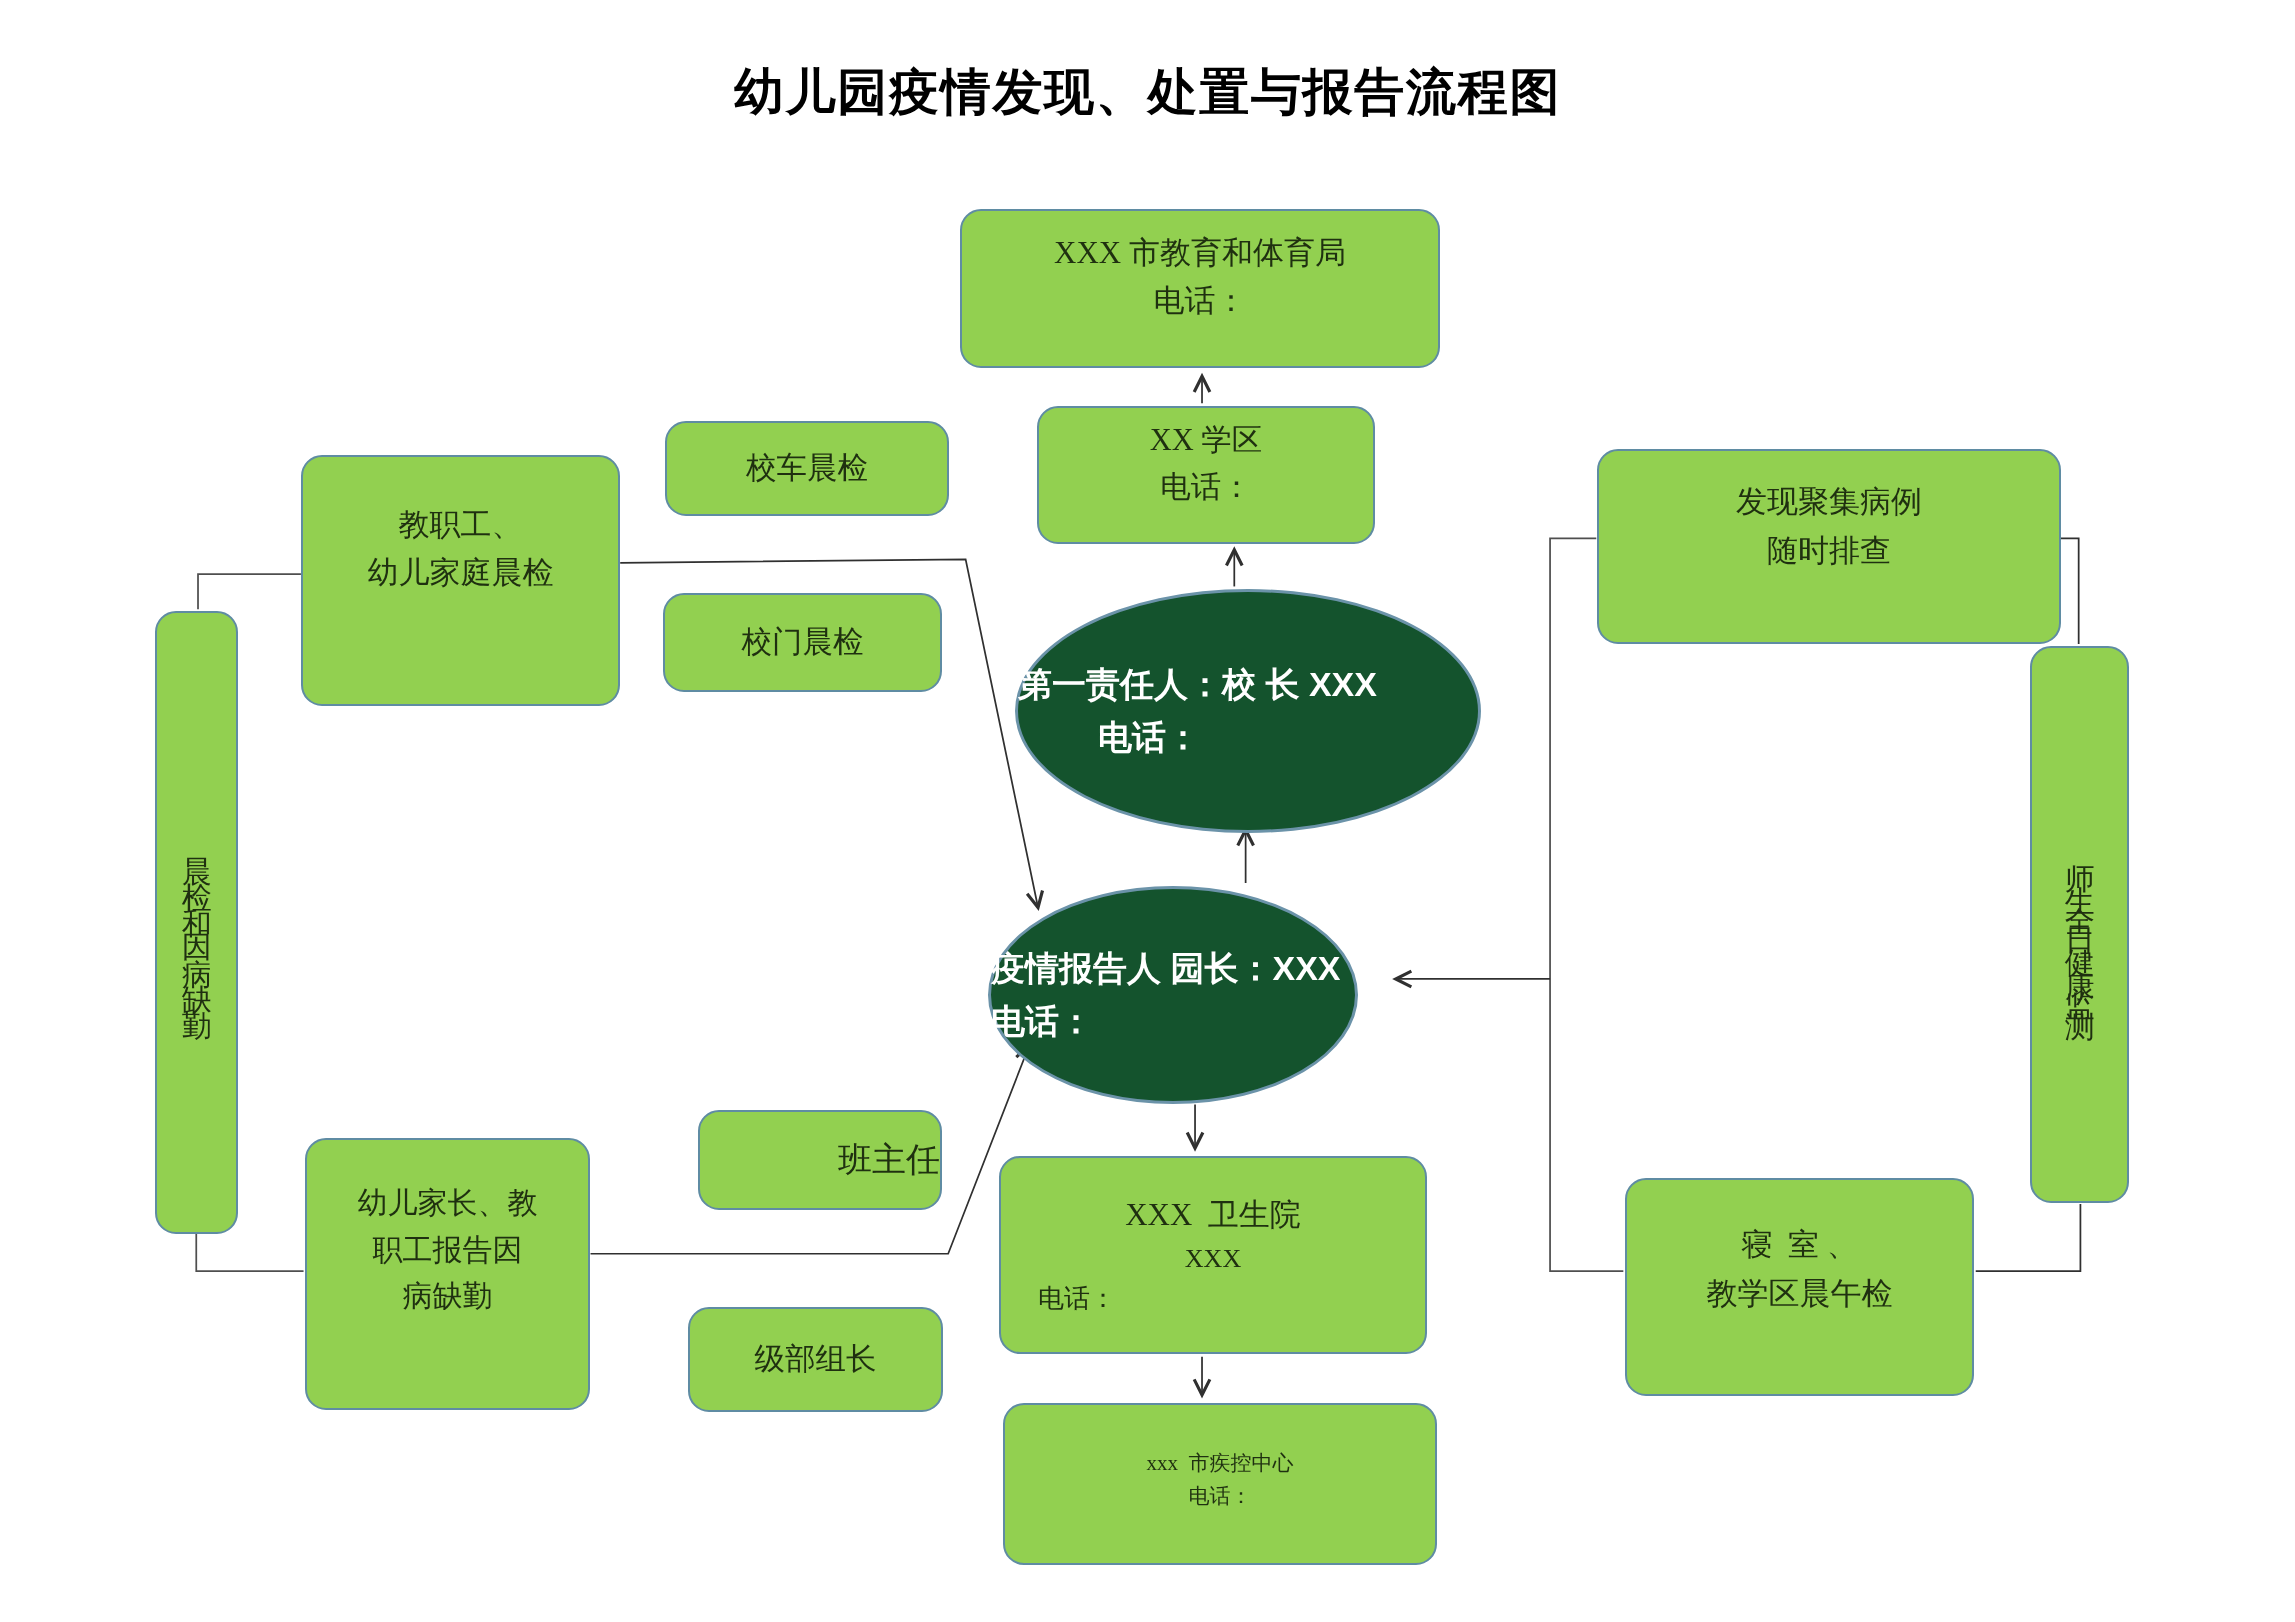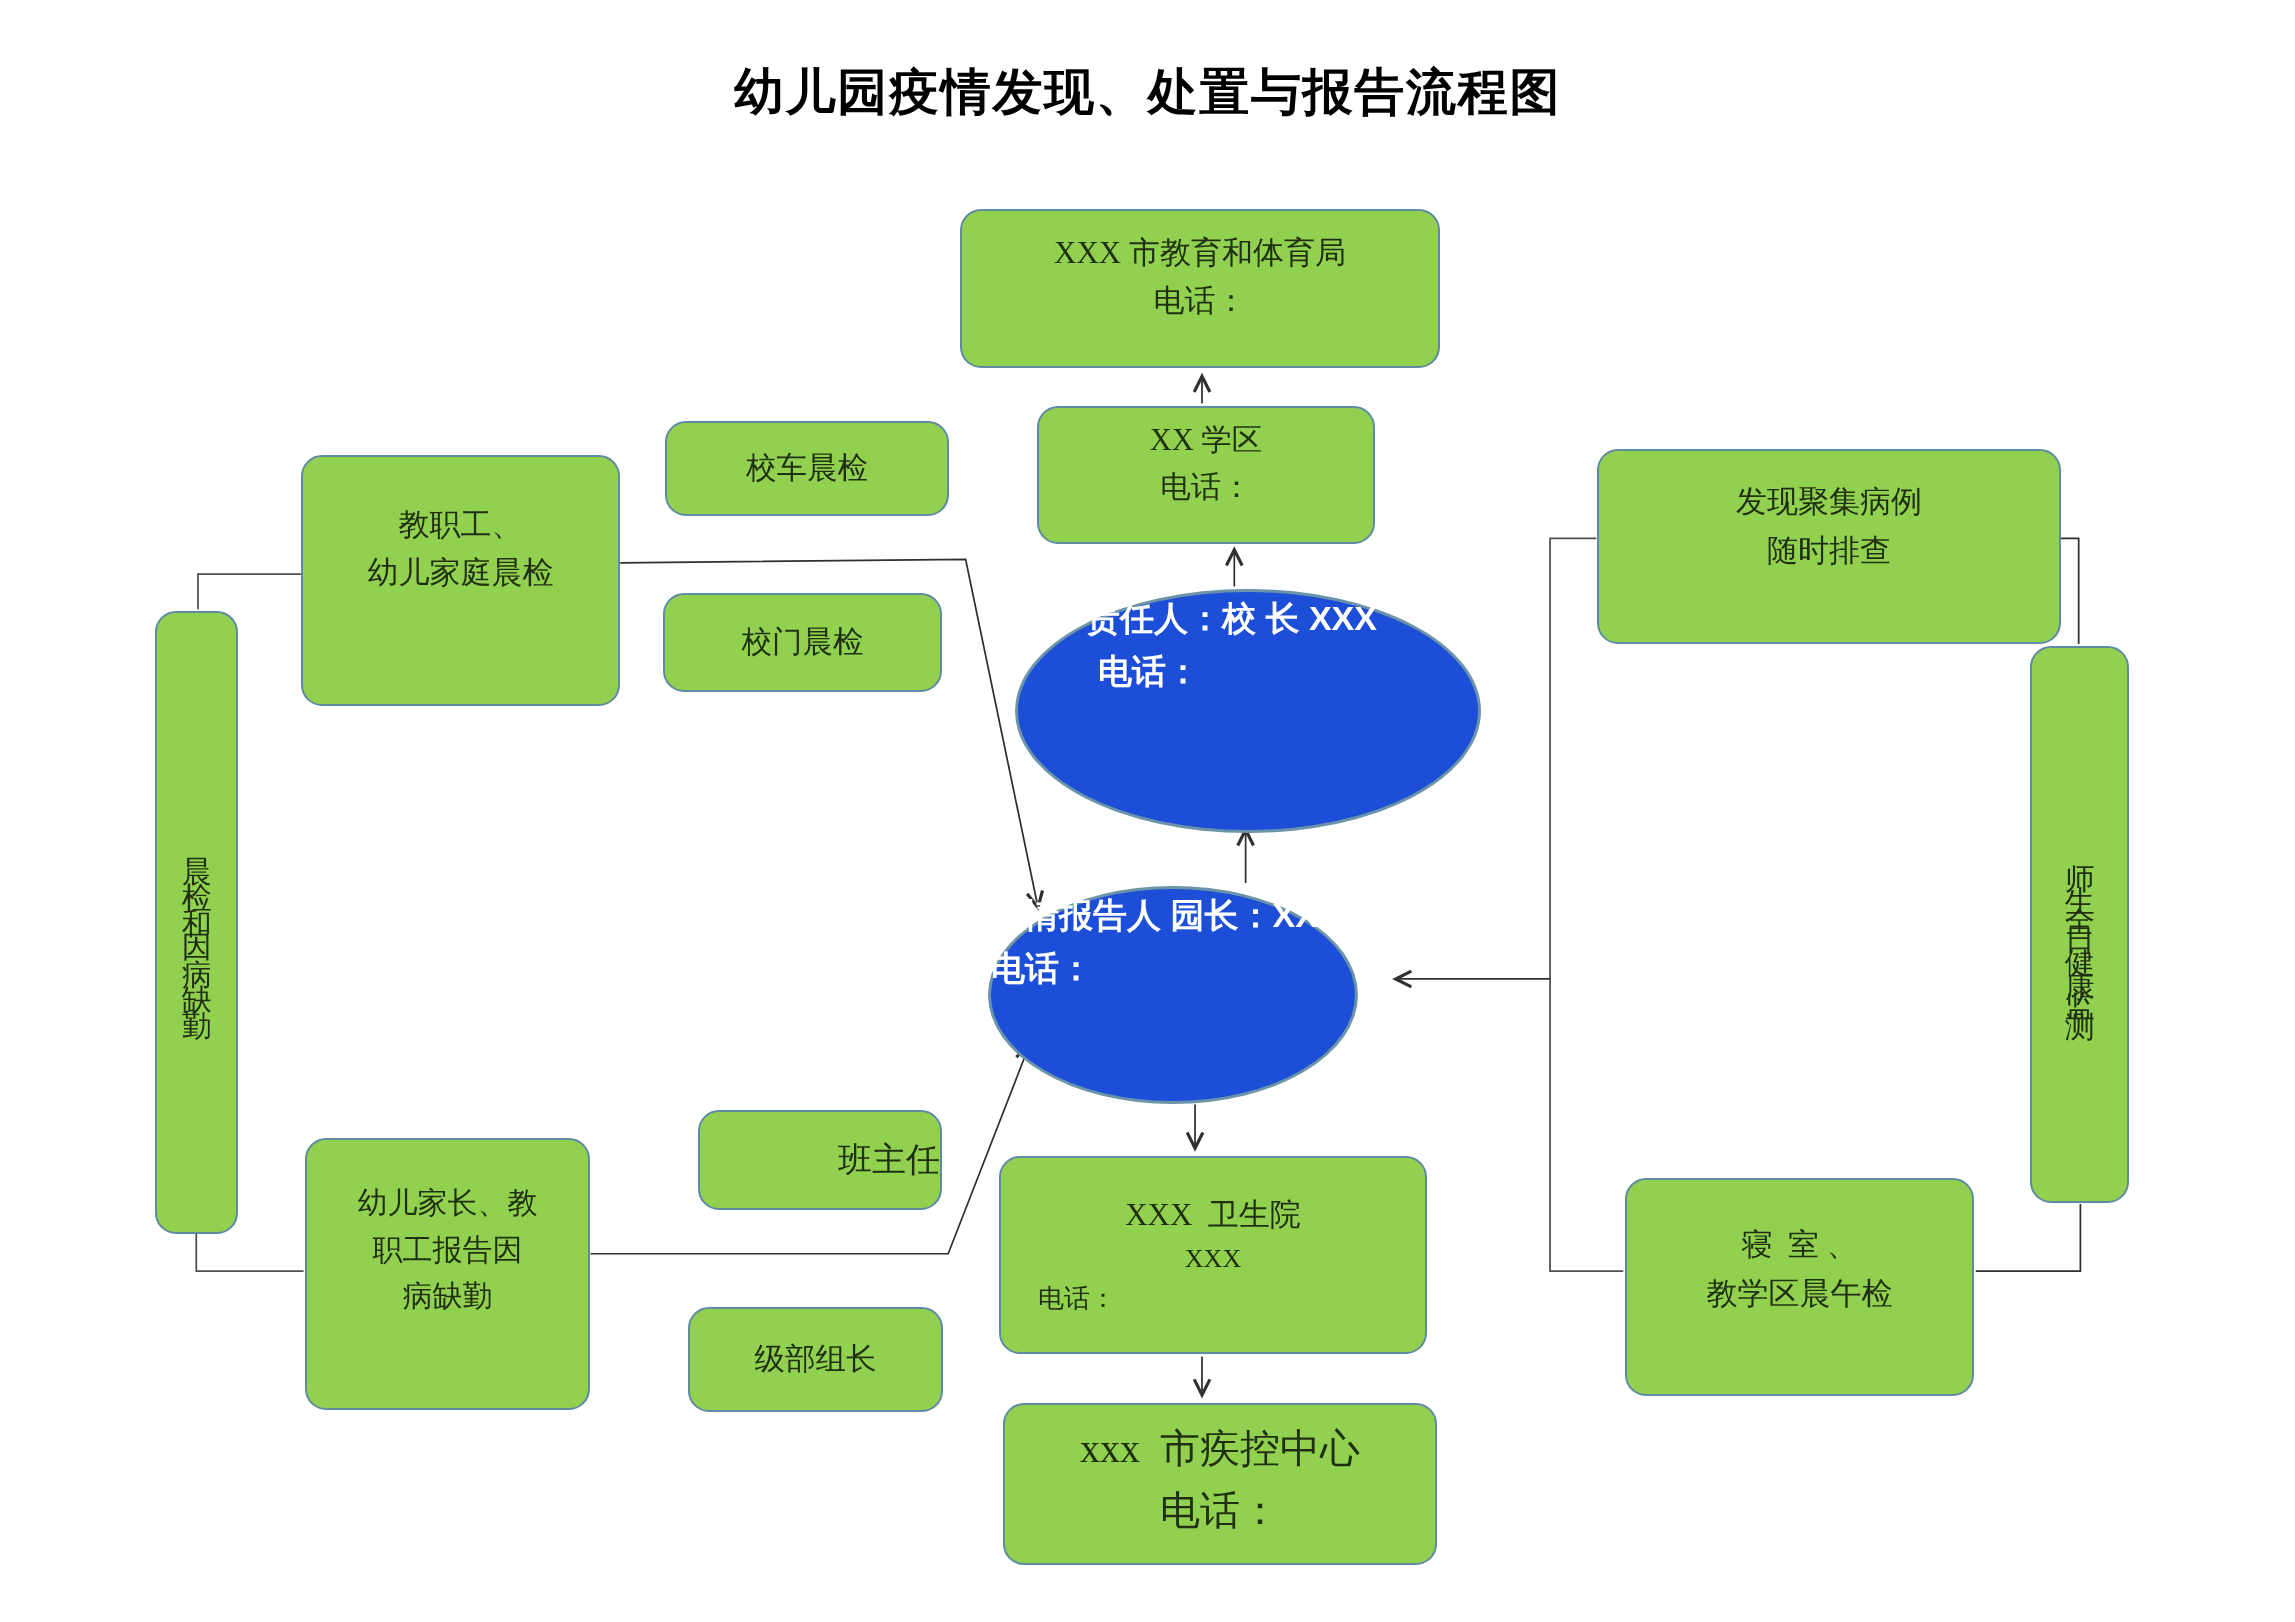--- a/index.html
+++ b/index.html
@@ -7,22 +7,22 @@
           font-family:"Liberation Serif","DejaVu Serif",serif;}
   #title{position:absolute;left:0;top:59px;width:2295px;text-align:center;
          font-family:"Liberation Sans","DejaVu Sans",sans-serif;
          font-weight:700;font-size:50px;letter-spacing:1.7px;color:#000000;}
   svg.wires{position:absolute;left:0;top:0;width:2295px;height:1623px;pointer-events:none;}
   .node{position:absolute;box-sizing:border-box;background:#92d050;border:2.6px solid #5f8ca3;
         border-radius:21px;display:flex;flex-direction:column;align-items:center;justify-content:center;
         color:#1f3010;font-size:31px;line-height:1.55;text-align:center;}
   .node .ln{display:block;white-space:pre;}
   .vert{writing-mode:vertical-rl;text-orientation:upright;}
-  .ellipse{position:absolute;box-sizing:border-box;background:#1d4ed8;border:3.5px solid #6b93a9;
-           border-radius:50%;display:flex;align-items:flex-start;justify-content:center;
+  .ellipse{position:absolute;box-sizing:border-box;background:#14532d;border:3.5px solid #6b93a9;
+           border-radius:50%;display:flex;align-items:center;justify-content:center;
            font-family:"Liberation Sans","DejaVu Sans",sans-serif;font-weight:700;
            color:#ffffff;font-size:34px;line-height:1.55;}
   .ellipse .block{text-align:left;}
   .indent{padding-left:80px;}
   .small{font-size:26px;}
   .leftline{align-self:flex-start;padding-left:37px;}
 </style>
 </head>
 <body>
 
@@ -93,21 +93,21 @@
   <div class="node" style="left:688px;top:1307px;width:255px;height:105px;font-size:30.5px;">
     <span class="ln">级部组长</span>
   </div>
 
   <div class="node" style="left:999px;top:1156px;width:428px;height:198px;">
     <span class="ln">XXX  卫生院</span>
     <span class="ln small">XXX</span>
     <span class="ln small leftline">电话：</span>
   </div>
 
-  <div class="node" style="left:1003px;top:1403px;width:434px;height:162px;padding-bottom:8.7px;font-size:40px;">
+  <div class="node" style="left:1003px;top:1403px;width:434px;height:162px;padding-bottom:8.7px;font-size:21px;">
     <span class="ln">xxx  市疾控中心</span>
     <span class="ln">电话：</span>
   </div>
 
   <div class="node" style="left:1597px;top:449px;width:464px;height:195px;padding-bottom:40px;">
     <span class="ln">发现聚集病例</span>
     <span class="ln">随时排查</span>
   </div>
 
   <div class="node" style="left:2030px;top:646px;width:99px;height:557px;font-size:30px;">

